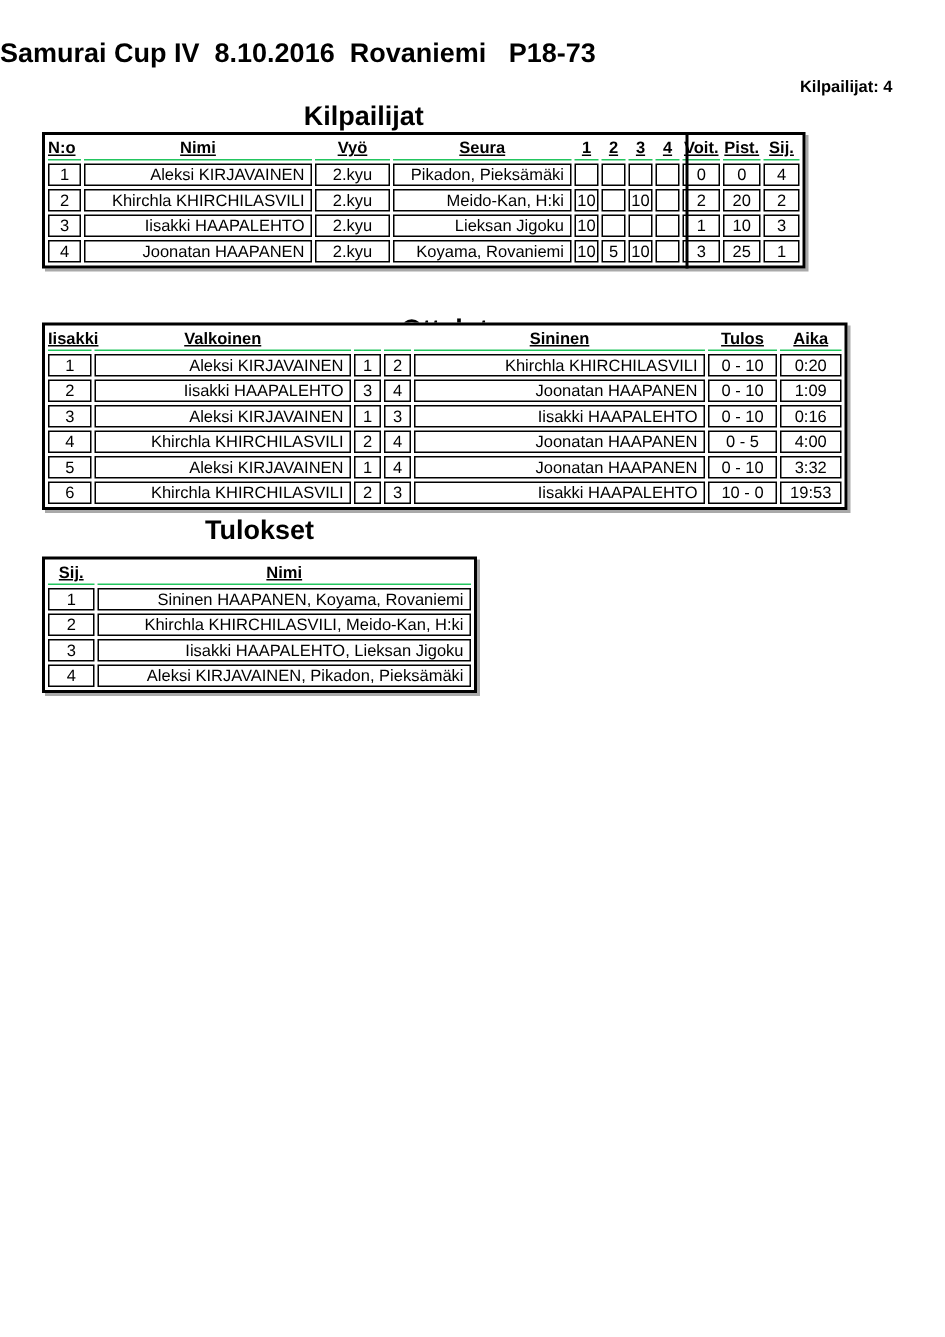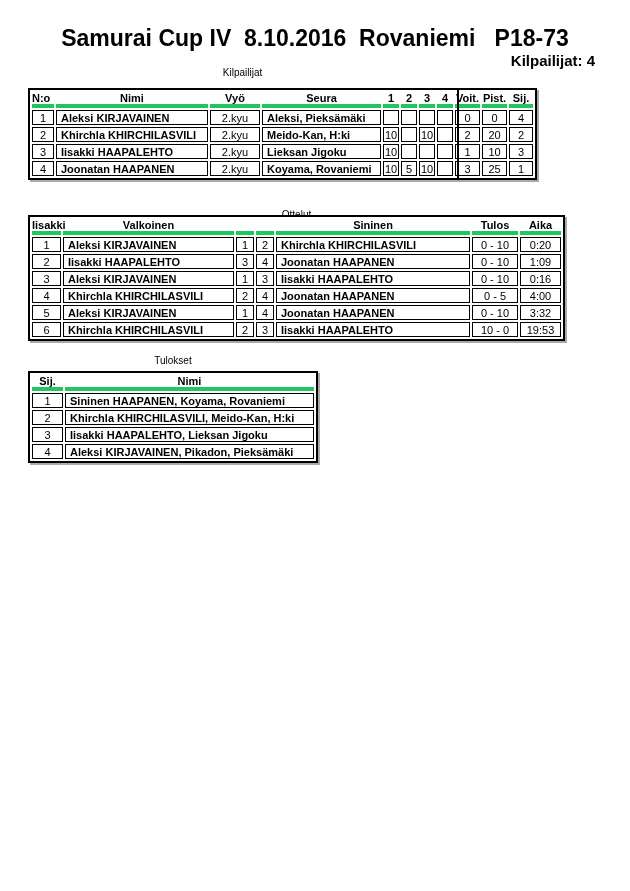--- a/index.html
+++ b/index.html
@@ -1,40 +1,40 @@
 <!DOCTYPE html>
 <html><head>
 <meta charset="utf-8">
 <style>
   html,body{margin:0;padding:0;background:#e8e8e8;}
   .page{position:relative;width:630px;height:891px;background:#ffffff;
         font-family:"Liberation Sans","DejaVu Sans",sans-serif;color:#000;overflow:hidden;}
-  .title{position:absolute;top:25px;left:0;width:630px;text-align:center;
-         font-size:23px;font-weight:bold;white-space:pre;}
-  .count-label{position:absolute;top:52px;right:35px;font-size:15px;font-weight:bold;}
-  .sec-h{position:absolute;font-size:10px;font-weight:normal;text-align:center;}
+  .title{position:absolute;top:25px;left:0;width:630px;
+         font-size:18px;font-weight:bold;white-space:pre;}
+  .count-label{position:absolute;top:52px;right:35px;font-size:11px;font-weight:bold;}
+  .sec-h{position:absolute;font-size:18px;font-weight:bold;text-align:center;}
   .h-kilpailijat{top:67px;left:28px;width:429px;}
   .h-ottelut{top:197px;left:28px;width:537px;margin-top:12px;}
-  .h-tulokset{top:355px;left:28px;width:290px;}
+  .h-tulokset{top:343px;left:28px;width:290px;}
 
   .twrap{position:absolute;}
   .w1{top:88px;left:28px;}
   .w2{top:215px;left:28px;}
   .w3{top:371px;left:28px;}
 
   table{border-collapse:separate;border-spacing:2px;border:2px solid #000;
         table-layout:fixed;background:#fff;box-shadow:2px 2px 0 #a9a9a9;}
   .t1{width:509px;} .t2{width:537px;} .t3{width:290px;}
   th,td{box-sizing:border-box;height:15px;font-size:11px;line-height:12px;
         vertical-align:middle;white-space:nowrap;}
-  th{font-weight:bold;padding:0;border:none;border-bottom:4px solid #22c55e;
-     text-align:center;overflow:visible;}
+  th{font-weight:bold;padding:0;border:none;border-bottom:1px solid #22c55e;
+     text-align:center;overflow:visible;text-decoration:underline;}
   td{border:1px solid #000;padding:0 3px;background:#fff;overflow:hidden;}
   td.ctr{text-align:center;padding:0;}
-  td.left{text-align:left;padding:0 4px;font-weight:bold;}
+  td.left{text-align:right;padding:0 4px;}
   th.hfirst{text-align:left;overflow:visible;}
   
   .vline{position:absolute;top:0;bottom:0;width:2px;background:#000;left:429px;}
 </style>
 </head>
 <body>
 
 <div class="page">
 
   <div class="title">Samurai Cup IV  8.10.2016  Rovaniemi   P18-73</div>
@@ -70,21 +70,21 @@
           <th>Voit.</th>
           <th>Pist.</th>
           <th>Sij.</th>
         </tr>
       </thead>
       <tbody>
         <tr>
           <td class="ctr">1</td>
           <td class="left">Aleksi KIRJAVAINEN</td>
           <td class="ctr">2.kyu</td>
-          <td class="left">Aleksi, Pieksämäki</td>
+          <td class="left">Pikadon, Pieksämäki</td>
           <td class="ctr"></td>
           <td class="ctr"></td>
           <td class="ctr"></td>
           <td class="ctr"></td>
           <td class="ctr">0</td>
           <td class="ctr">0</td>
           <td class="ctr">4</td>
         </tr>
         <tr>
           <td class="ctr">2</td>

